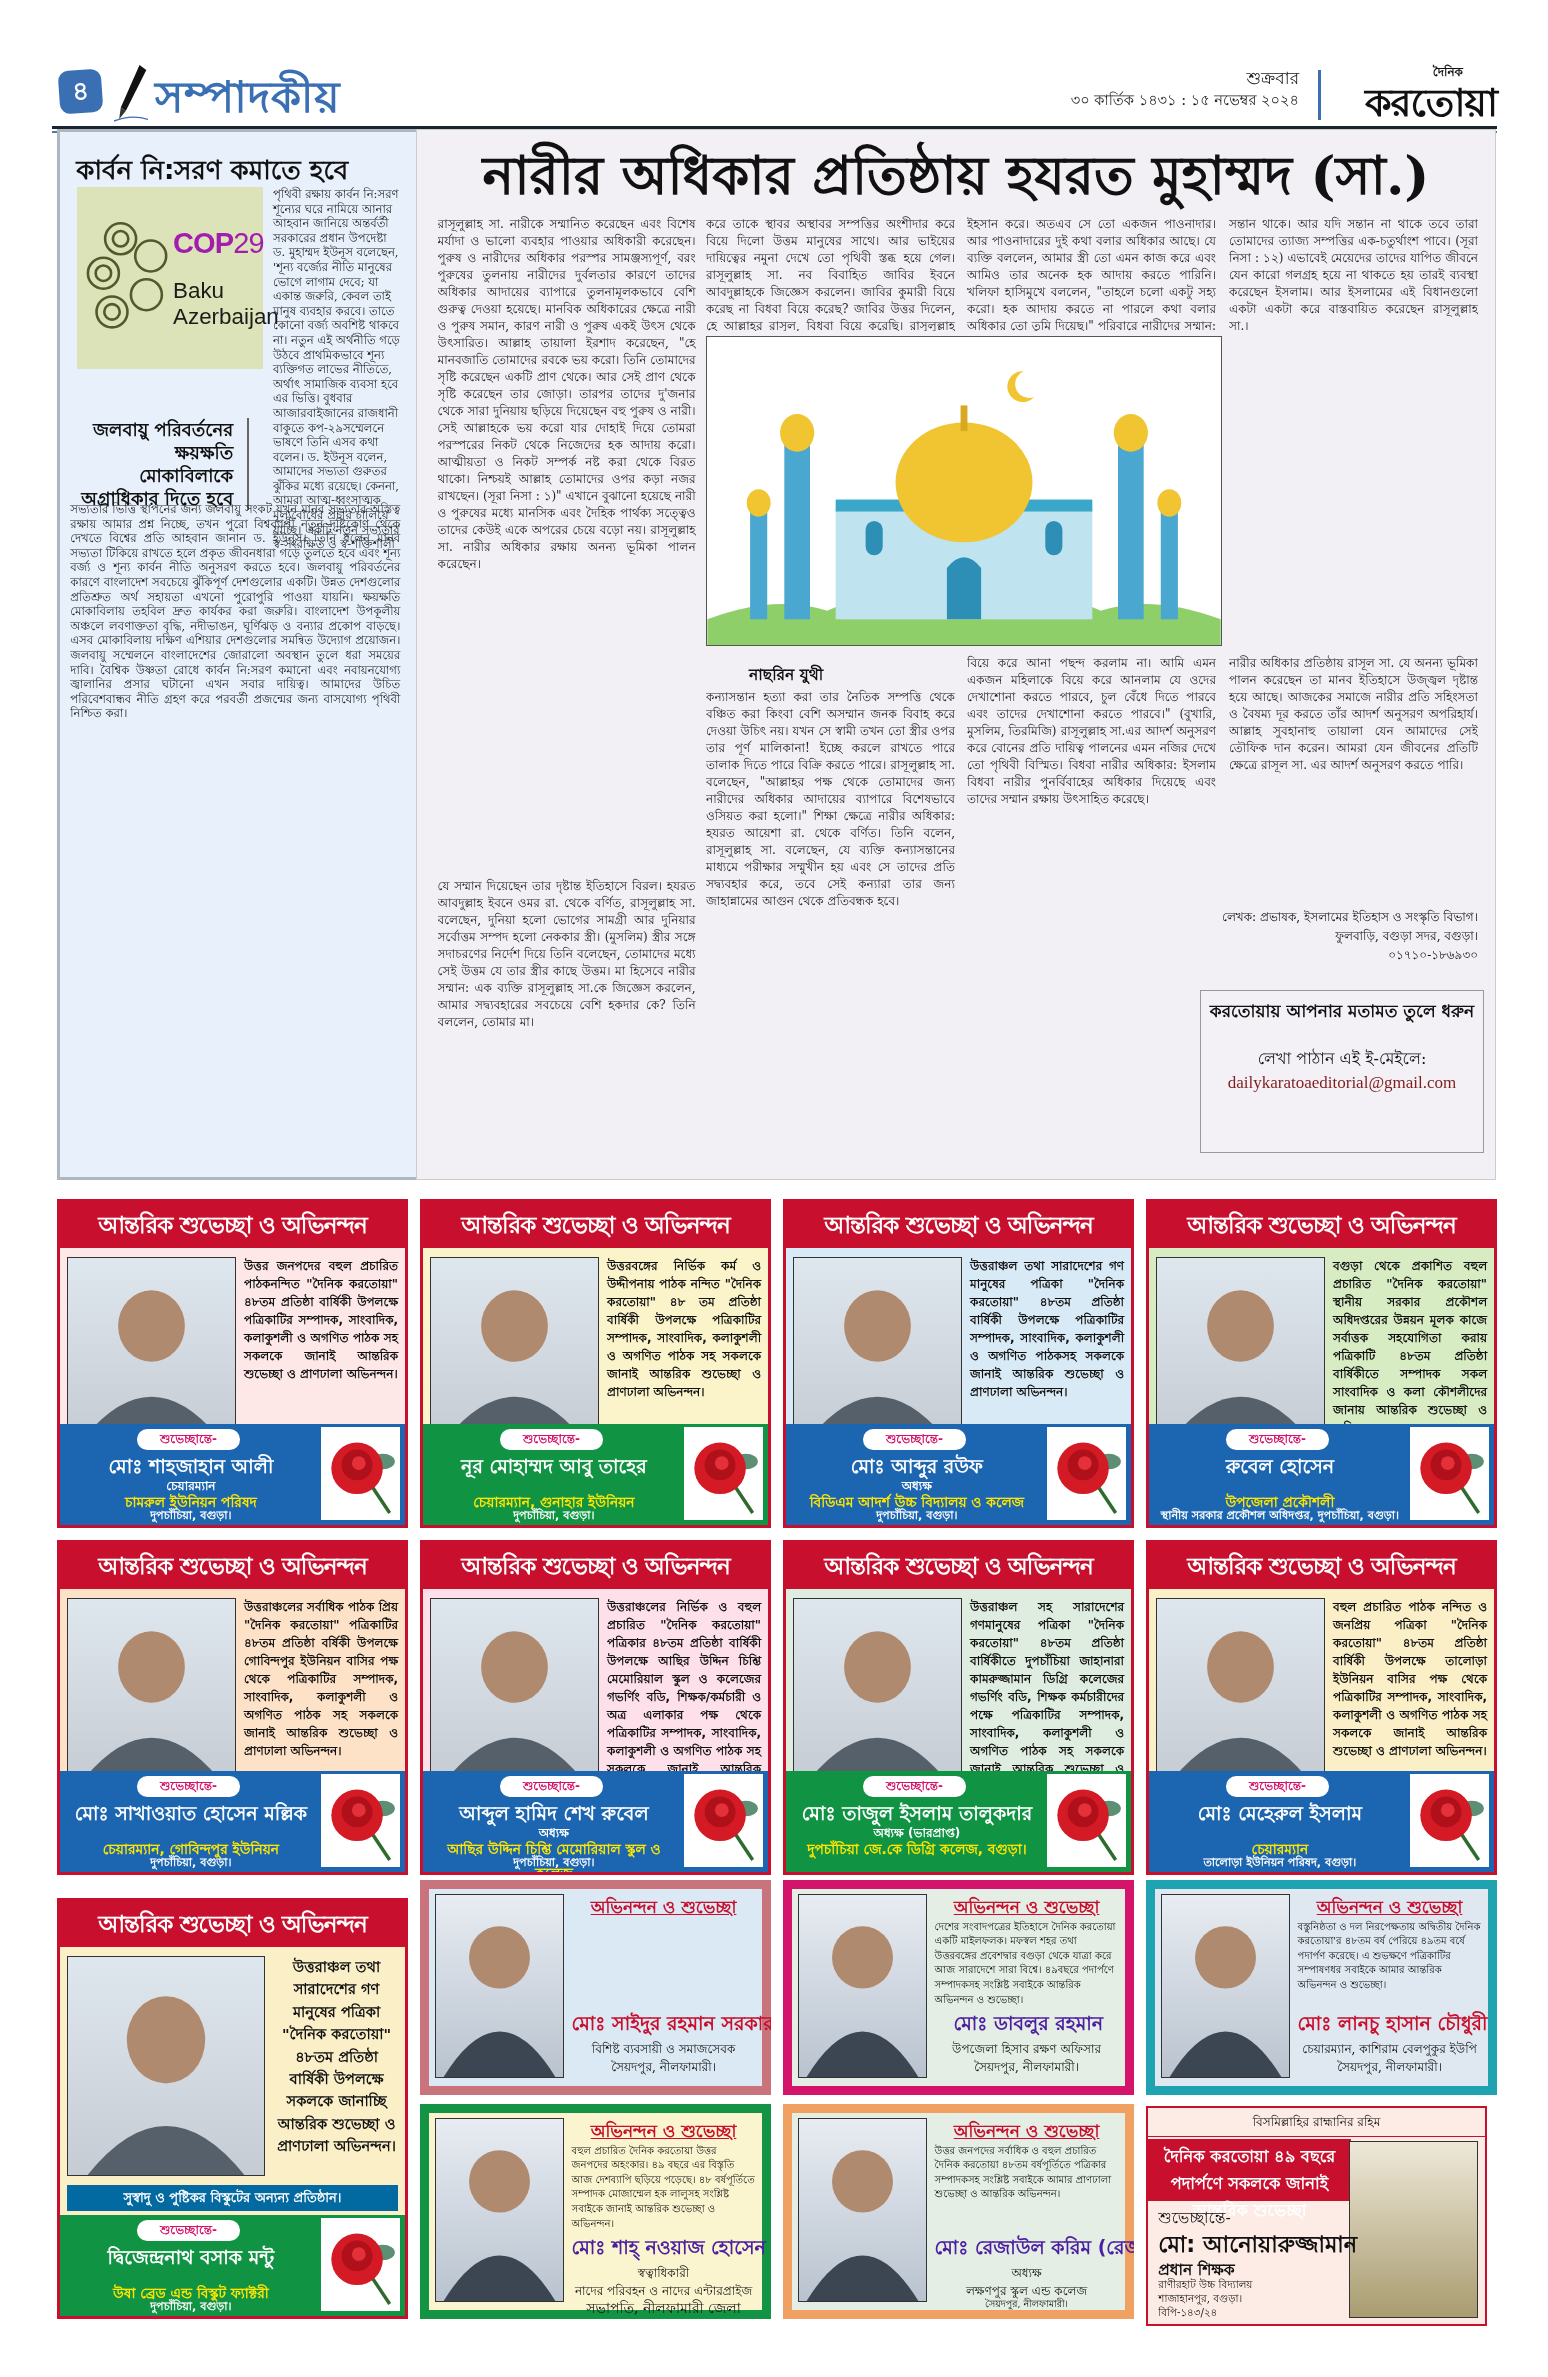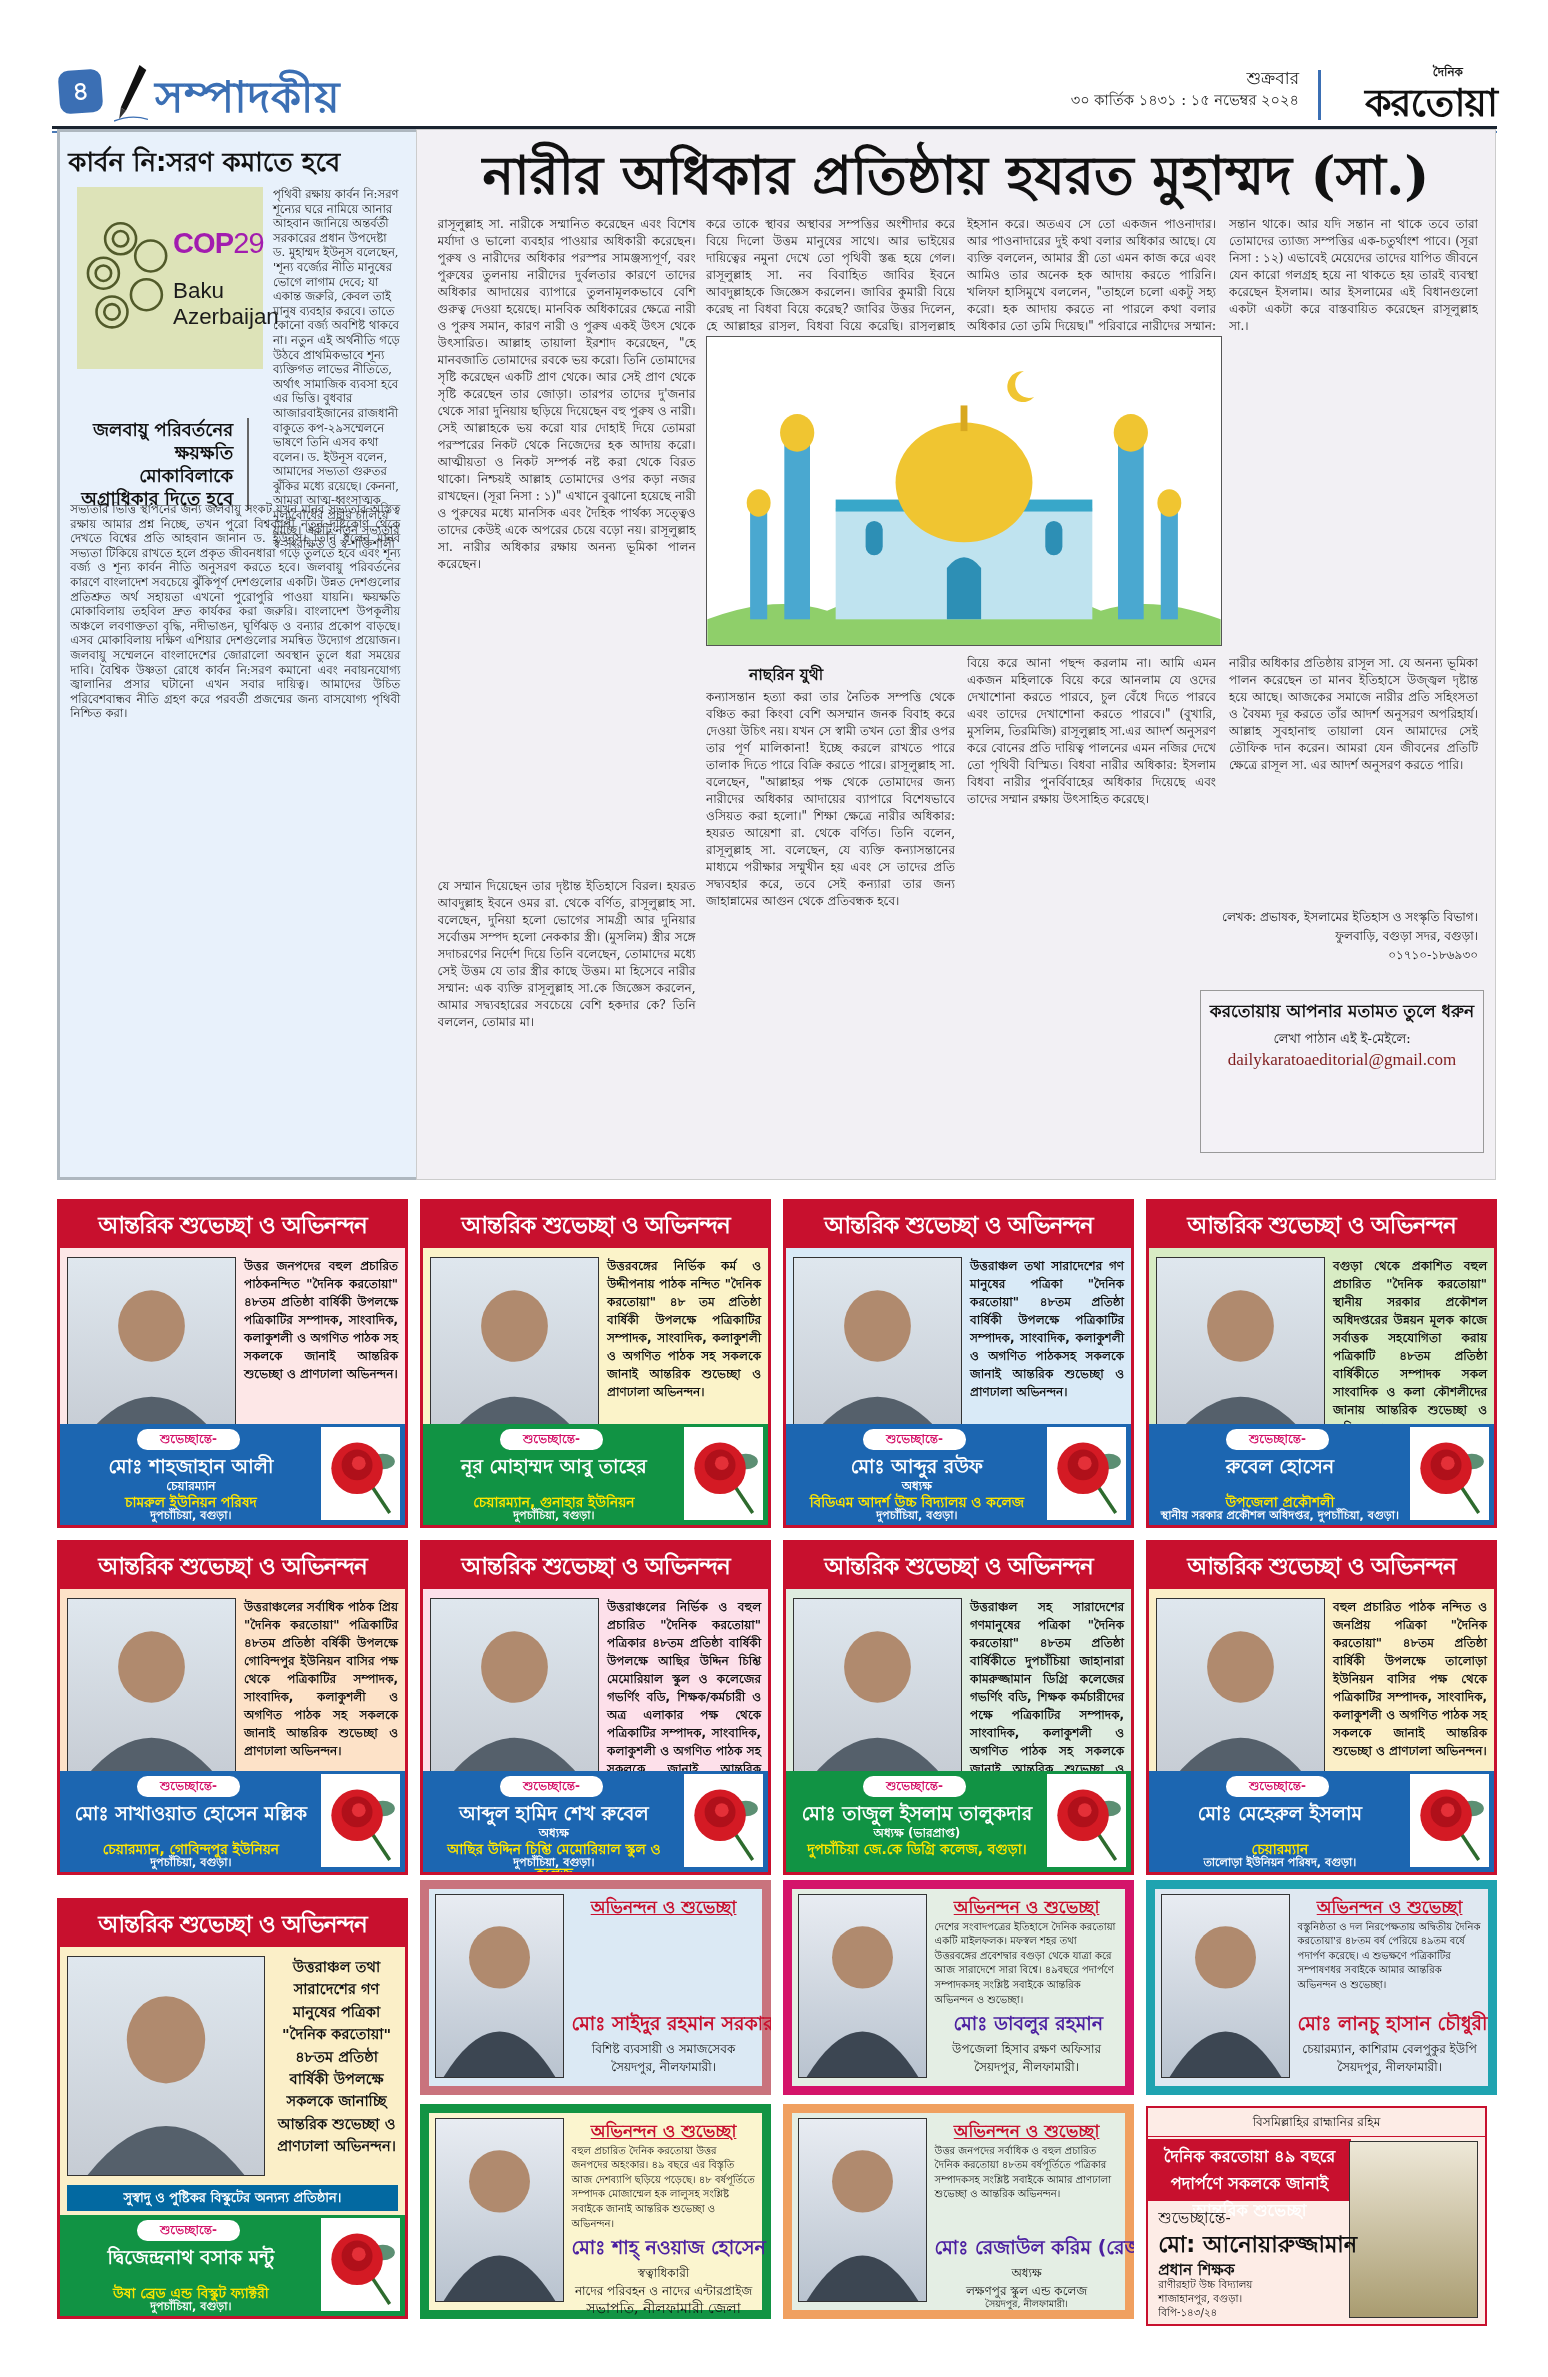--- a/index.html
+++ b/index.html
@@ -11,41 +11,41 @@
   .pagenum{left:6.9px;top:10.3px;width:43px;height:43px;background:#3b6fb4;color:#fff;border-radius:10.3px;font:bold 26px "DejaVu Sans",sans-serif;text-align:center;line-height:43px;transform:rotate(-4deg)}
   .pen{left:62px;top:3.4px;width:34px;height:60px}
   .section-title{left:103px;top:5.2px;font:bold 43px "DejaVu Sans",sans-serif;color:#3b6fb4;letter-spacing:0.9px}
   .dateblock{right:198px;top:6.9px;text-align:right;font-size:14.6px;color:#222;line-height:22.4px}
   .dateblock .day{font-size:17px}
   .vbar{right:176px;top:10.3px;width:3.4px;height:50px;background:#3b6fb4}
   .logo{right:0;top:3.4px;text-align:right}
   .logo .small{font:bold 12px "DejaVu Sans",sans-serif;color:#111;display:block;margin-right:34px}
   .logo .big{font:900 38px "DejaVu Sans",sans-serif;color:#111;letter-spacing:-0.9px;line-height:40px}
   
-  #side{left:57px;top:129px;width:367px;height:1051px;background:#e8f1fb;border:3.4px solid #aeb7bf;padding:3px}
+  #side{left:57px;top:129px;width:367px;height:1051px;background:#e8f1fb;border:3.4px solid #aeb7bf;padding:11px}
   #side h2{font:600 26px "DejaVu Sans",sans-serif;margin:6.9px 5.2px 8.6px}
   .cop{position:absolute;left:17px;top:55px;width:186px;height:182px;background:#dde3b8}
   .cop .ring{position:absolute;left:8.6px;top:26px;width:95px;height:129px}
   .cop .t1{position:absolute;left:96px;top:40px;font:bold 29px "Liberation Sans",sans-serif;color:#a21caf;letter-spacing:-0.9px}
   .cop .t1 span{font-weight:normal}
   .cop .t2{position:absolute;left:96px;top:91px;font:22.4px "Liberation Sans",sans-serif;color:#1b1b1b;line-height:26px}
   .side-col{position:absolute;left:213px;top:55px;width:129px;font-size:11.6px;line-height:14.6px;color:#222;text-align:left}
   .pull{position:absolute;left:17px;top:286px;width:172px;text-align:right;font:600 18px "DejaVu Sans",sans-serif;line-height:23px;padding-right:13.8px;border-right:2.6px solid #666}
   .side-body{position:absolute;left:10.3px;top:370px;width:330px;font-size:11.6px;line-height:14.6px;color:#222;text-align:justify}
   
   #main{left:416px;top:129px;width:1080px;height:1051px;background:#f2f0f4;border:1.7px solid #ccc}
   #main h1{position:absolute;left:0;right:0;top:5.2px;text-align:center;font:600 53px "DejaVu Serif",serif;letter-spacing:0}
   .col{position:absolute;font-size:12px;line-height:17px;color:#222;text-align:justify;overflow:hidden}
   .mosque{position:absolute;left:289px;top:206px;width:516px;height:310px;background:#fff;border:1.7px solid #555}
   .byline{position:absolute;font:600 15.5px "DejaVu Sans",sans-serif}
   .author-note{position:absolute;right:17px;top:778px;width:292px;text-align:right;font-size:12px;line-height:19px}
   .opinion-box{position:absolute;left:774px;top:860px;width:284px;height:163px;border:1.7px solid #999;background:#f3f1f6;padding:6.9px 8.6px;text-align:center}
   .opinion-box h3{font:600 17px "DejaVu Sans",sans-serif;margin-bottom:3.4px}
   .opinion-box p{font-size:11.2px;line-height:17px;text-align:justify}
-  .opinion-box .send{font-size:13px;margin-top:3px}
+  .opinion-box .send{font-size:16px;margin-top:20px}
   .opinion-box .mail{font:17px "Liberation Serif",serif;color:#7f1d1d}
   
   .ad{position:absolute;width:351px;border:3.4px solid #c8102e;background:#fde7e7;overflow:hidden}
   .ad .hdr{background:#c8102e;color:#fff;text-align:center;font:bold 23px "DejaVu Sans",sans-serif;height:46px;line-height:46px;letter-spacing:-0.9px}
   .ad .photo{position:absolute;left:6.9px;top:55px;width:169px;height:181px;border:0.9px solid #333;overflow:hidden}
   .ad .msg{position:absolute;left:184px;top:55px;right:6.9px;font:bold 12px "DejaVu Sans",sans-serif;line-height:18px;text-align:justify}
   .ad .foot{position:absolute;left:0;right:0;bottom:0;height:101px}
   .ad .foot .pill{position:absolute;left:77px;top:5.2px;width:103px;height:20.6px;background:#fff;border-radius:10.3px;color:#d4146a;font:bold 12px "DejaVu Sans",sans-serif;text-align:center;line-height:20.6px}
   .ad .foot .nm{position:absolute;left:3.4px;width:255px;top:27.5px;text-align:center;color:#fff;font:bold 19px "DejaVu Sans",sans-serif;white-space:nowrap}
   .ad .foot .r1{position:absolute;left:3.4px;width:255px;top:53px;text-align:center;font:bold 12px "DejaVu Sans",sans-serif;color:#fff}

